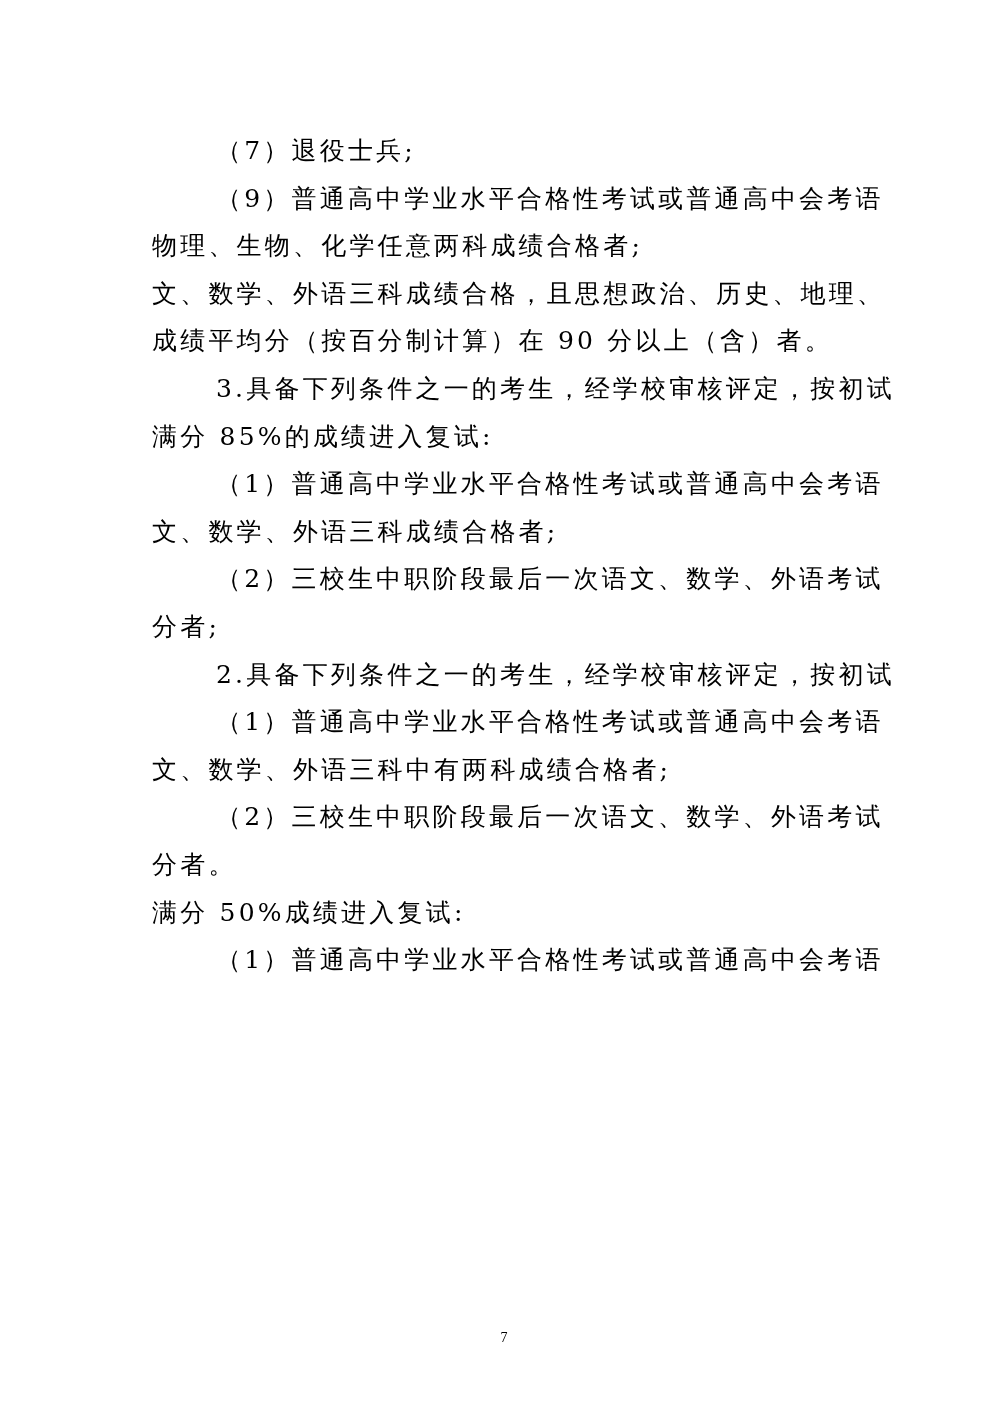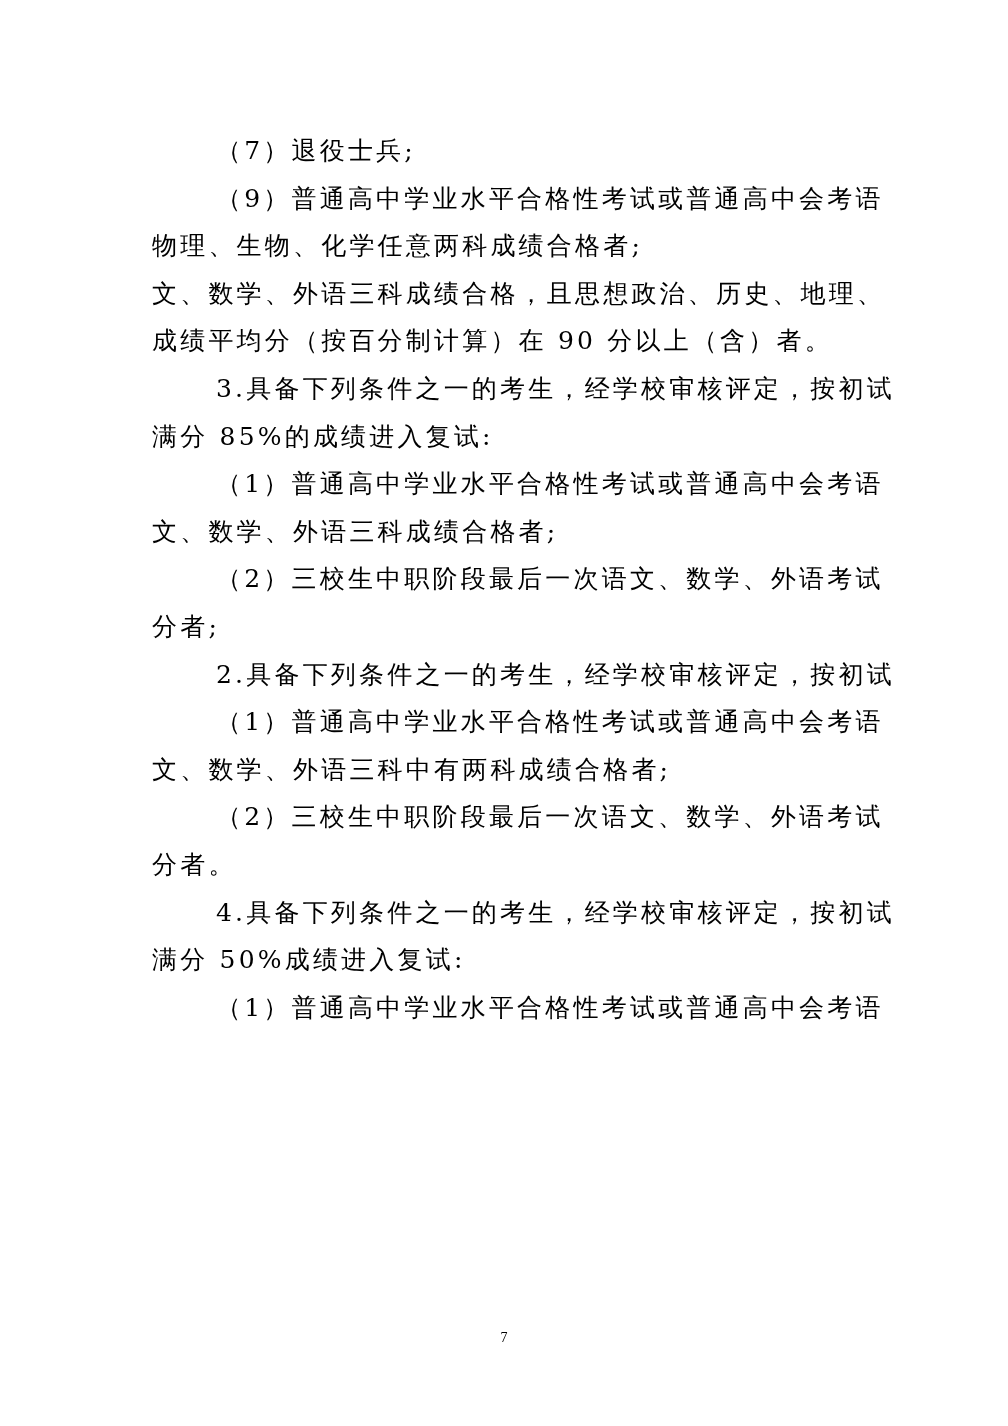--- a/index.html
+++ b/index.html
@@ -68,18 +68,17 @@
     <div class="line last">满分 85%的成绩进入复试:</div>
     <div class="line indent">（1）普通高中学业水平合格性考试或普通高中会考语</div>
     <div class="line last">文、数学、外语三科成绩合格者;</div>
     <div class="line indent">（2）三校生中职阶段最后一次语文、数学、外语考试</div>
     <div class="line last">分者;</div>
     <div class="line indent">2.具备下列条件之一的考生，经学校审核评定，按初试</div>
     <div class="line indent">（1）普通高中学业水平合格性考试或普通高中会考语</div>
     <div class="line last">文、数学、外语三科中有两科成绩合格者;</div>
     <div class="line indent">（2）三校生中职阶段最后一次语文、数学、外语考试</div>
     <div class="line last">分者。</div>
-    <div class="line indent">4.具备下列条件之一的考生，经学校审核评定，按初试</div>
     <div class="line last">满分 50%成绩进入复试:</div>
     <div class="line indent">（1）普通高中学业水平合格性考试或普通高中会考语</div>
   </div>
   <div class="page-number">7</div>
 </div>
 
 </body></html>

